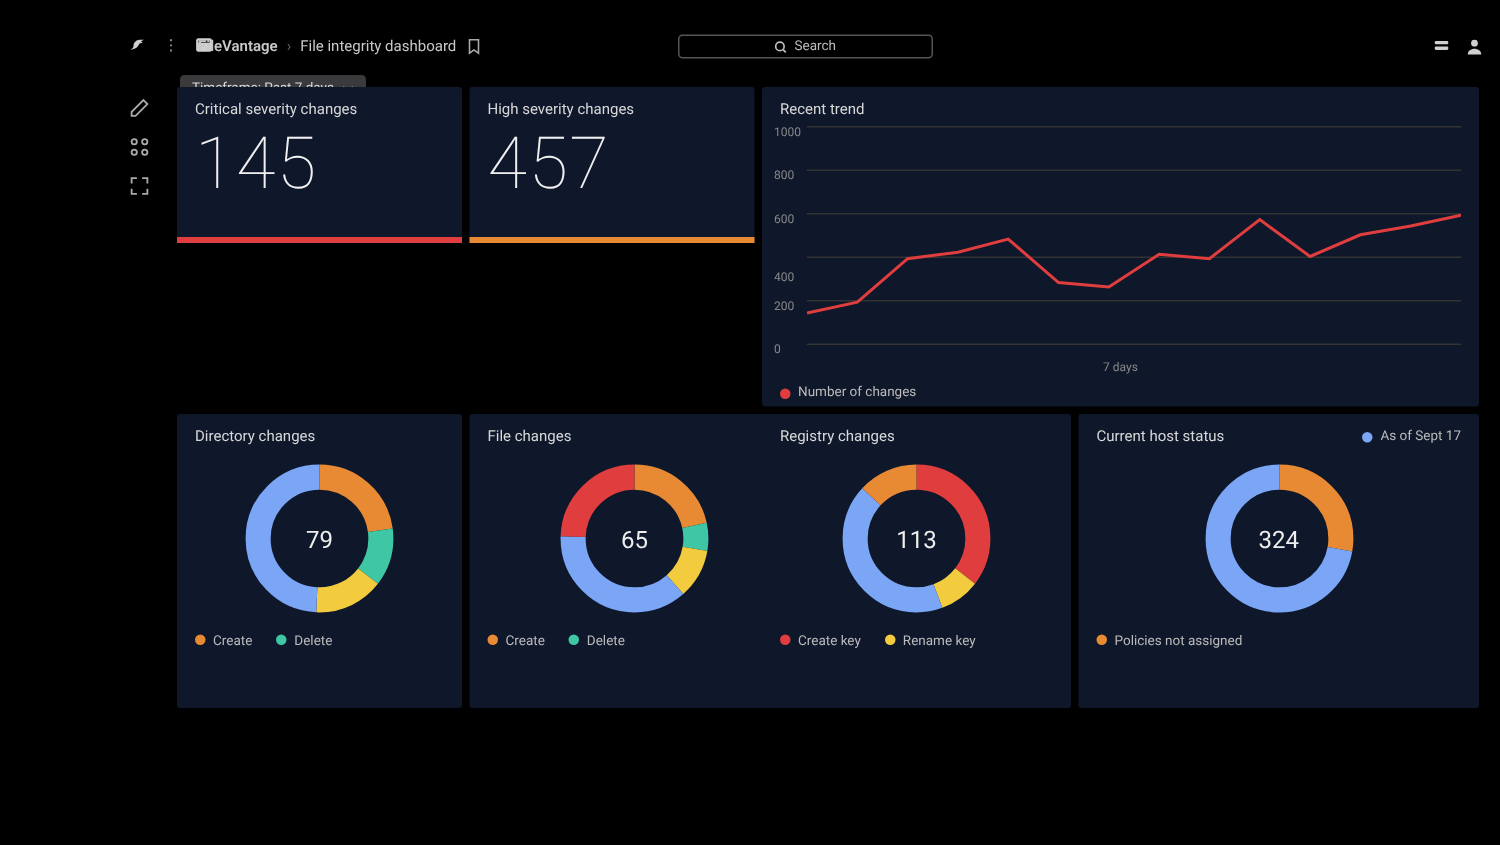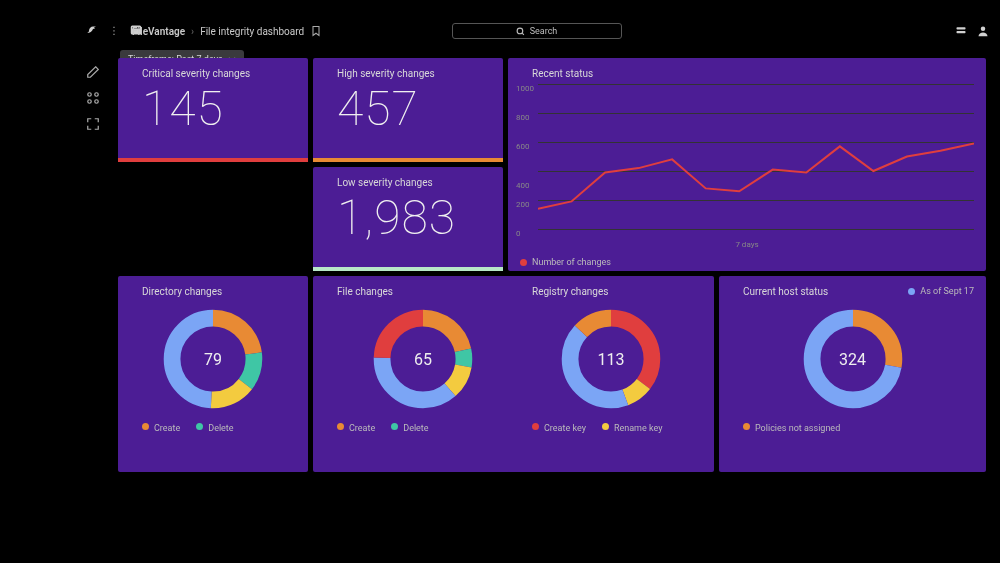--- a/index.html
+++ b/index.html
@@ -65,23 +65,23 @@
   .side-btn { width: 14px; height: 14px; color: #8a8a8a; }
 
   
   .grid {
     position: absolute;
     left: 118px; top: 58px; right: 7px; bottom: 0;
     overflow: hidden;
   }
   .panel {
     position: absolute;
-    background: #4c1d95;
+    background: #0f172a;
     border-radius: 2px;
-    padding: 10px 24px;
+    padding: 10px 12px;
   }
   .panel-title { font-size: 10px; color: #d8d8d8; margin-bottom: 6px; }
   .kpi-number {
     font-size: 48px; font-weight: 100; letter-spacing: 1px;
     color: #f0f0f0;
     line-height: 1;
     margin-top: 6px;
   }
   .accent-bar {
     position: absolute; left: 0; right: 0; bottom: 0; height: 4px;
@@ -212,28 +212,23 @@
     <div class="accent-bar" style="background:#e03e3e;"></div>
   </div>
 
   <div class="panel p-high">
     <div class="panel-title">High severity changes</div>
     <div class="kpi-number">457</div>
     <div class="accent-bar" style="background:#e88a34;"></div>
   </div>
 
 
-  <div class="panel p-low">
-    <div class="panel-title">Low severity changes</div>
-    <div class="kpi-number">1,983</div>
-    <div class="accent-bar" style="background:#b8e7c8;"></div>
-  </div>
 
   <div class="panel p-trend">
-    <div class="panel-title">Recent status</div>
+    <div class="panel-title">Recent trend</div>
     <div class="trend-body" id="trend-body">
         <div class="gridline" style="top: 145px;"></div>
         <div class="ytick" style="bottom: -4px;">0</div>
         <div class="gridline" style="top: 116px;"></div>
         <div class="ytick" style="bottom: 25px;">200</div>
         <div class="gridline" style="top: 87px;"></div>
         <div class="ytick" style="bottom: 44px;">400</div>
         <div class="gridline" style="top: 58px;"></div>
         <div class="ytick" style="bottom: 83px;">600</div>
         <div class="gridline" style="top: 29px;"></div>

